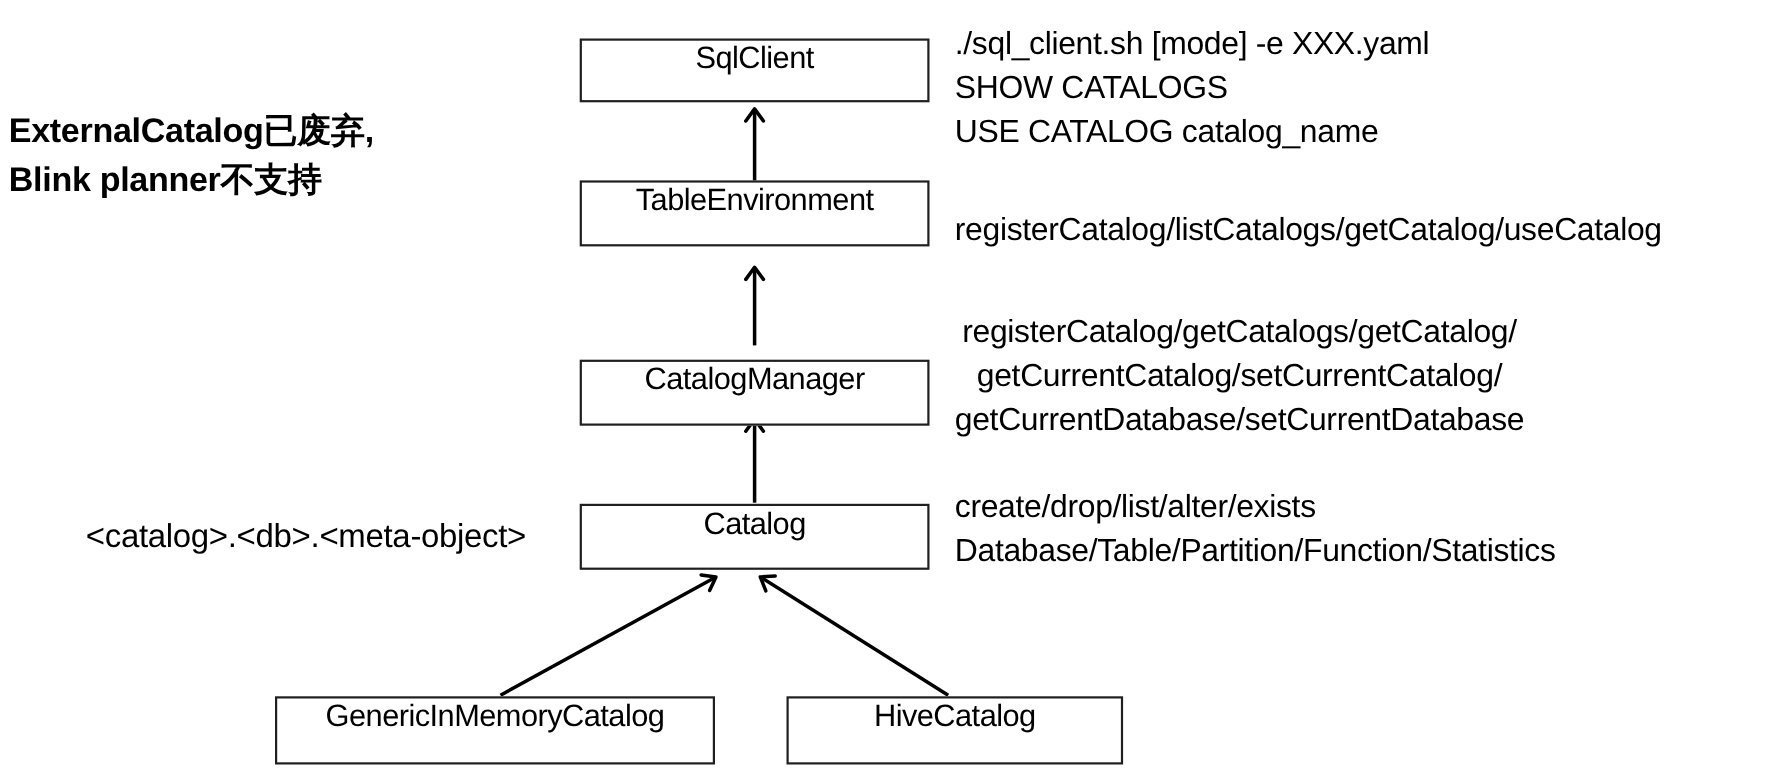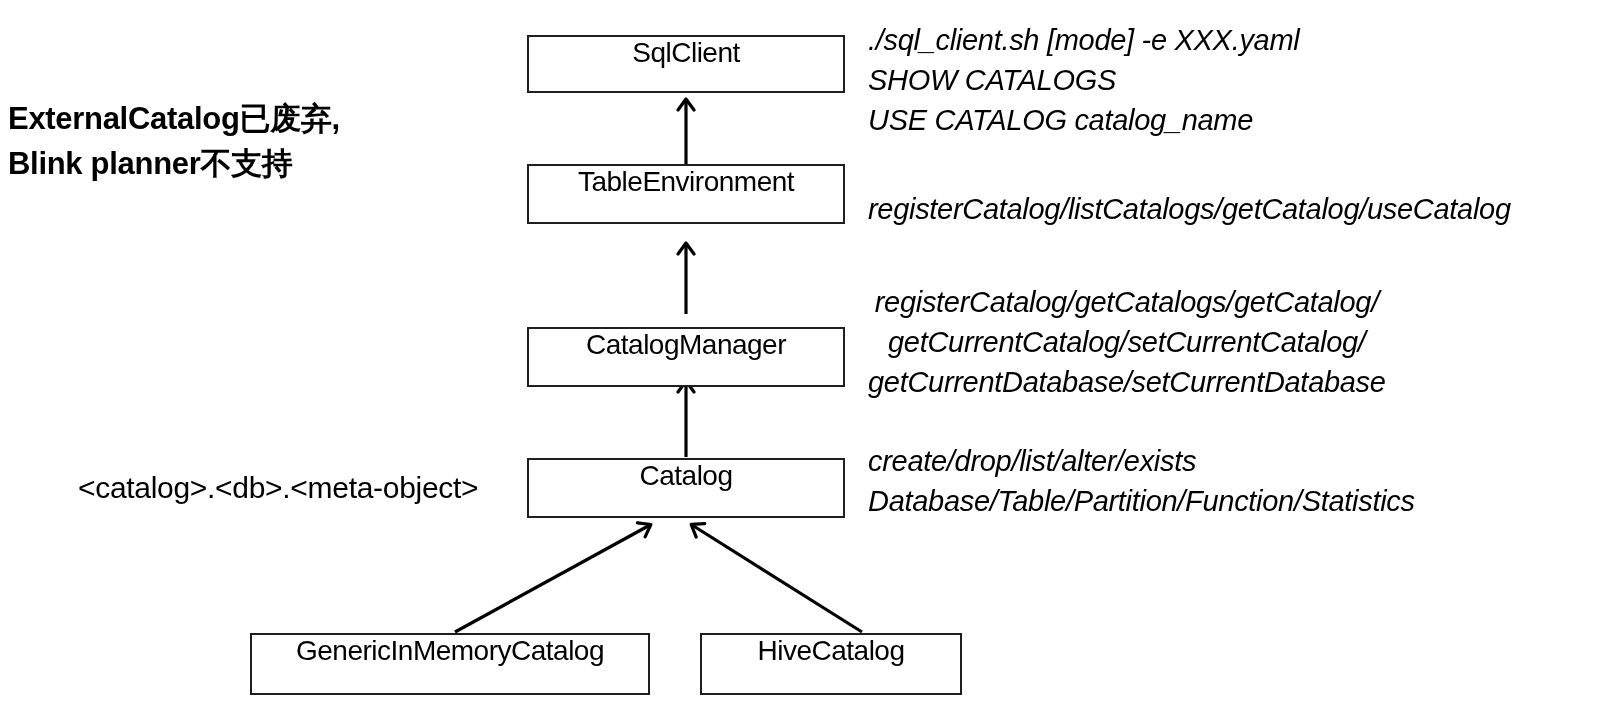--- a/index.html
+++ b/index.html
@@ -34,21 +34,20 @@
     white-space: nowrap;
   }
   .note {
     position: absolute;
     white-space: nowrap;
     letter-spacing: -0.3px;
   }
   .note-right {
     font-size: 29px;
     line-height: 40px;
-    font-style: italic;
   }
   .note-left-cn {
     font-size: 31px;
     line-height: 45px;
   }
   .note-namespace {
     font-size: 30px;
     line-height: 36px;
   }
 </style>
@@ -83,21 +82,21 @@
   </div>
 
   <div class="node" style="left:527px; top:458px; width:318px; height:60px;">
     <span>Catalog</span>
   </div>
 
   <div class="node" style="left:250px; top:633px; width:400px; height:62px;">
     <span>GenericInMemoryCatalog</span>
   </div>
 
-  <div class="node" style="left:700px; top:633px; width:262px; height:62px;">
+  <div class="node" style="left:715px; top:633px; width:306px; height:62px;">
     <span>HiveCatalog</span>
   </div>
 
   <div class="note note-left-cn" style="left:8px; top:96px;font-weight:bold;">
     <div>ExternalCatalog已废弃,</div>
     <div>Blink planner不支持</div>
   </div>
 
   <div class="note note-namespace" style="left:50px; top:470px;margin-left:28px;">
     <div>&lt;catalog&gt;.&lt;db&gt;.&lt;meta-object&gt;</div>

